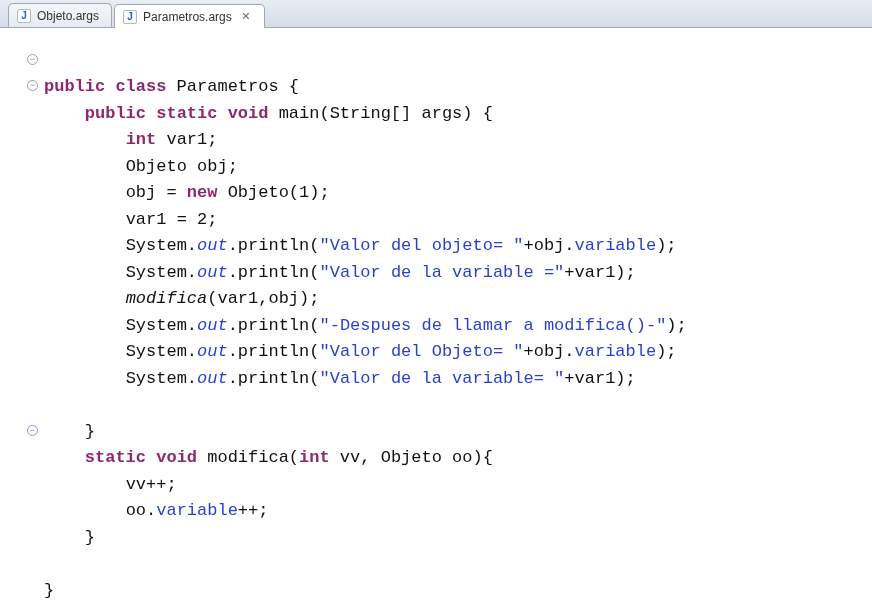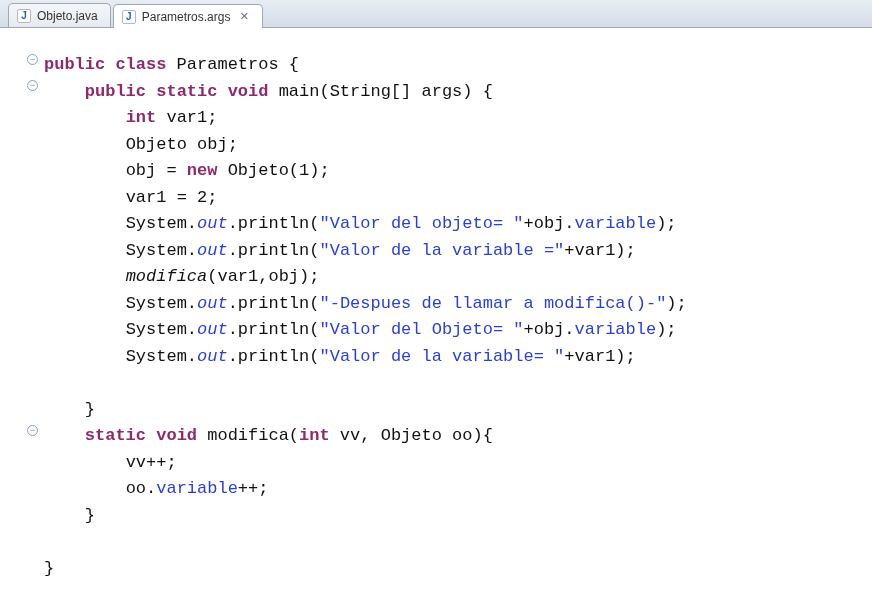--- a/index.html
+++ b/index.html
@@ -94,33 +94,34 @@
     line-height: 1;
   }
   .code {
     flex: 1;
     padding-top: 24px;
     font-family: "Courier New", monospace;
     font-size: 17px;
     line-height: 26.5px;
     white-space: pre;
     color: #111;
+    margin-top: 22px;
   }
   .kw { color: #8e2a6b; font-weight: bold; }
   .str { color: #2a3fd0; }
   .field { color: #2a3fd0; }
   .ital { font-style: italic; }
 </style>
 </head>
 <body>
 
 <div class="tabbar">
   <div class="tab">
     <span class="jicon">J</span>
-    <span>Objeto.java</span>
+    <span>Objeto.args</span>
   </div>
   <div class="tab active">
     <span class="jicon">J</span>
     <span>Parametros.args</span>
     <span class="close">✕</span>
   </div>
 </div>
 
 <div class="editor-wrap">
   <div class="gutter">

